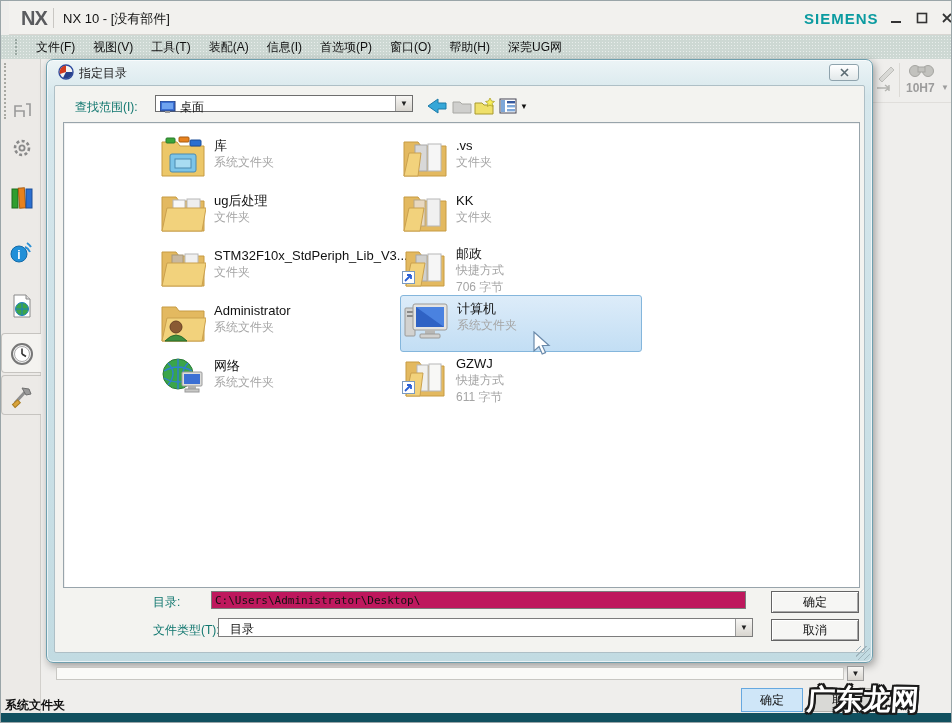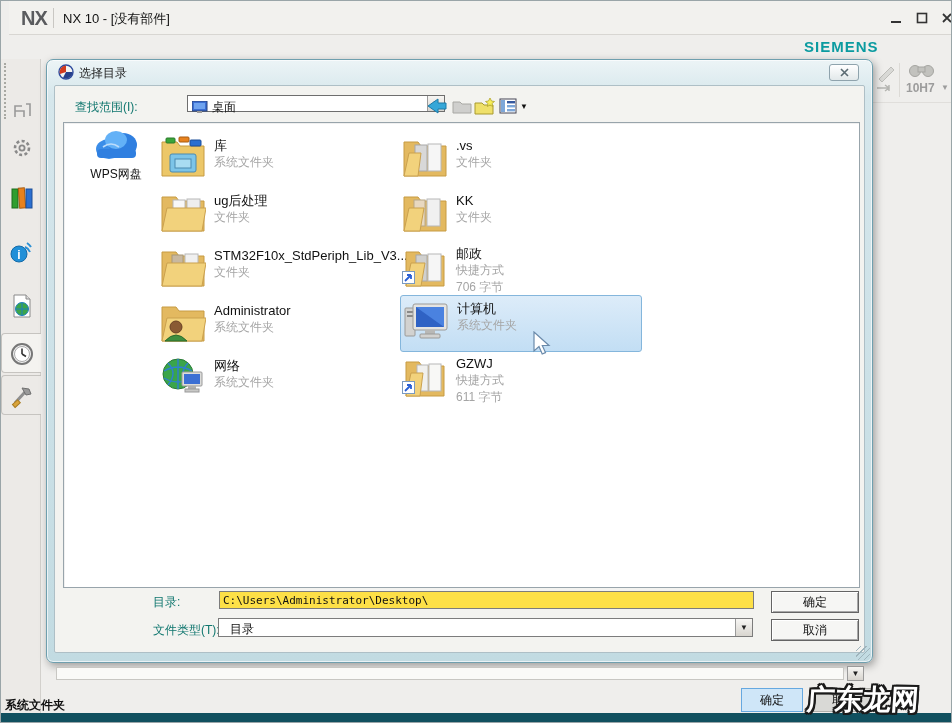--- a/index.html
+++ b/index.html
@@ -4,21 +4,21 @@
 <style>
   * { margin:0; padding:0; box-sizing:border-box; font-family:"Liberation Sans","DejaVu Sans",sans-serif; }
   html,body { width:952px; height:723px; }
   #window { position:relative; width:952px; height:723px; background:#efeeec; border:1px solid #9aa5a8; overflow:hidden; }
 
   
   .titlebar { position:absolute; left:8px; top:0; width:100%; height:34px; background:#f2f1ee; border-bottom:1px solid #d8d6d2; }
   .nx-logo { position:absolute; left:12px; top:6px; font-size:20px; font-weight:bold; color:#5a5b5e; letter-spacing:-1px; }
   .title-vsep { position:absolute; left:44px; top:7px; width:1px; height:20px; background:#c9c7c3; }
   .win-title { position:absolute; left:54px; top:9px; font-size:13px; color:#111; }
-  .brand { position:absolute; left:795px; top:9px; font-size:15px; font-weight:bold; color:#0b9ba0; letter-spacing:1px;margin-top:28px; }
+  .brand { position:absolute; left:795px; top:9px; font-size:15px; font-weight:bold; color:#0b9ba0; letter-spacing:1px; }
   .winctl { position:absolute; top:9px; width:18px; height:16px; display:flex; align-items:center; justify-content:center; cursor:default; }
   .winctl.min { left:878px; } .winctl.max { left:904px; } .winctl.close { left:929px; }
 
   
   .menubar { position:absolute; left:0; top:34px; width:100%; height:24px; background:#cdd8d3;
              background-image:radial-gradient(rgba(255,255,255,.55) 22%, transparent 23%); background-size:3px 3px;
              display:flex; align-items:center; padding-left:14px; }
   .menubar .grip { width:4px; height:16px; margin-right:8px; border-left:2px dotted #9aa8a2; }
   .menu-item { font-size:12px; color:#111; padding:3px 9px; white-space:nowrap; }
 
@@ -39,21 +39,21 @@
             background:linear-gradient(180deg,#ecf4f6 0%,#d6e7ec 6%,#c2dbe2 100%);
             border:1px solid #6f9fae; border-radius:7px;
             box-shadow:2px 3px 9px rgba(0,0,0,.35), inset 0 0 0 1px rgba(255,255,255,.65); }
   .dlg-title { position:absolute; left:32px; top:5px; font-size:12px; color:#1c1c1c; }
   .dlg-icon { position:absolute; left:11px; top:4px; }
   .dlg-close { position:absolute; right:13px; top:4px; width:30px; height:17px; background:linear-gradient(#ffffff,#e2e8ea);
                border:1px solid #8fa3ad; border-radius:3px; display:flex; align-items:center; justify-content:center; }
   .dlg-content { position:absolute; left:7px; right:7px; top:25px; bottom:9px; background:#f3f3f0; border:1px solid #aebfc6; border-radius:2px; }
 
   .lbl { font-size:12px; color:#0f766e; position:absolute; }
-  .lookin-combo { position:absolute; left:100px; top:9px; width:258px; height:17px; background:#fff; border:1px solid #6e6e6e;margin-left:32px; }
+  .lookin-combo { position:absolute; left:100px; top:9px; width:258px; height:17px; background:#fff; border:1px solid #6e6e6e; }
   .lookin-combo .ctext { position:absolute; left:24px; top:3px; font-size:12px; color:#111; }
   .combo-btn { position:absolute; right:0; top:0; width:17px; height:100%; background:linear-gradient(#f7f6f4,#d8d5cf);
                border-left:1px solid #9a9a9a; display:flex; align-items:center; justify-content:center; font-size:8px; color:#222; }
   .mini-icon { position:absolute; left:4px; top:4px; }
 
   .dtool { position:absolute; top:10px; width:22px; height:19px; display:flex; align-items:center; justify-content:center; }
   .dd-sm { position:absolute; left:465px; top:16px; font-size:8px; color:#111; }
 
   
   .filelist { position:absolute; left:8px; top:36px; width:797px; height:466px; background:#fff;
@@ -67,21 +67,21 @@
   .tile .ftype, .tile .fsize { font-size:12px; color:#a5a5a5; display:block; line-height:17px; }
   .tile.sel3 .tmeta { top:6px; }
   .col2 { left:94px; } .col3 { left:336px; }
   .r0 { top:10px; } .r1 { top:65px; } .r2 { top:120px; } .r3 { top:175px; } .r4 { top:230px; }
   .tile.selected { width:242px; height:57px; top:172px;
                    background:linear-gradient(#ddecf9,#c2def4); border:1px solid #84b6dc; border-radius:3px;padding-left:12px; }
   .shortcut-ovl { position:absolute; left:0px; bottom:0px; }
   .cursor { position:absolute; left:468px; top:208px; }
 
   
-  .dir-input { position:absolute; left:164px; top:505px; width:535px; height:18px; background:#fde047; border:1px solid #7c7c7c;
+  .dir-input { position:absolute; left:156px; top:505px; width:535px; height:18px; background:#be185d; border:1px solid #7c7c7c;
                font-family:"DejaVu Sans Mono","Liberation Mono",monospace; font-size:11px; color:#111; padding:1px 3px; }
   .type-combo { position:absolute; left:163px; top:532px; width:535px; height:19px; background:#fff; border:1px solid #7c7c7c; }
   .type-combo .ctext { position:absolute; left:11px; top:2px; font-size:12px; color:#111; }
   .classic-btn { position:absolute; left:716px; width:88px; height:22px; background:#f6f6f4; border:1px solid #646464;
                  box-shadow:inset 1px 1px 0 #ffffff, inset -1px -1px 0 #a8a8a8;
                  font-size:12px; color:#111; display:flex; align-items:center; justify-content:center; }
   .grip-rs { position:absolute; right:2px; bottom:2px; width:14px; height:14px;
              background:repeating-linear-gradient(135deg, transparent 0 3px, #9fb4bc 3px 4px); border-bottom-right-radius:6px; }
 
   
@@ -122,20 +122,32 @@
           <rect x="1.5" y="1.5" width="9" height="9" fill="none" stroke="#333" stroke-width="1.6"></rect>
         </svg>
     </span>
     <span class="winctl close">
       <svg width="12" height="12">
           <path d="M2 2 L10 10 M10 2 L2 10" stroke="#333" stroke-width="1.8"></path>
         </svg>
     </span>
   </div>
 
+  <div class="menubar">
+    <span class="grip"></span>
+    <span class="menu-item">文件(F)</span>
+    <span class="menu-item">视图(V)</span>
+    <span class="menu-item">工具(T)</span>
+    <span class="menu-item">装配(A)</span>
+    <span class="menu-item">信息(I)</span>
+    <span class="menu-item">首选项(P)</span>
+    <span class="menu-item">窗口(O)</span>
+    <span class="menu-item">帮助(H)</span>
+    <span class="menu-item">深莞UG网</span>
+  </div>
 
   <div class="sidebar">
     <span class="sb-grip"></span>
     <span class="sb-icon" style="top:38px;">
       <svg width="24" height="24">
           <path d="M5 19 V8 h7 M5 13 h9 v6 M16 6 h4 v12" fill="none" stroke="#9a9a9a" stroke-width="1.6"></path>
         </svg>
     </span>
     <span class="sb-icon" style="top:76px;">
       <svg width="24" height="24">
@@ -205,21 +217,21 @@
   </div>
 
   <div class="dialog">
     <span class="dlg-icon">
       <svg width="16" height="16">
           <circle cx="8" cy="8" r="7" fill="#f4f4f2" stroke="#2d4a9e" stroke-width="1.4"></circle>
           <path d="M8 1.5 A6.5 6.5 0 0 0 2 10 L8 8 z" fill="#d23a1e"></path>
           <path d="M14.5 8 A6.5 6.5 0 0 1 5 13.8 L8 8 z" fill="#27408b"></path>
         </svg>
     </span>
-    <span class="dlg-title">选择目录</span>
+    <span class="dlg-title">指定目录</span>
     <span class="dlg-close">
       <svg width="9" height="9">
           <path d="M1 1 L8 8 M8 1 L1 8" stroke="#5a6a72" stroke-width="1.6"></path>
         </svg>
     </span>
 
     <div class="dlg-content">
       <span class="lbl" style="left:20px; top:13px;">查找范围(I):</span>
 
       <div class="lookin-combo">
@@ -256,30 +268,20 @@
             <rect x="2" y="2" width="4" height="12" fill="#7da7d9"></rect>
             <rect x="8" y="3" width="8" height="2.4" fill="#35589e"></rect>
             <rect x="8" y="7" width="8" height="2.4" fill="#7da7d9"></rect>
             <rect x="8" y="11" width="8" height="2.4" fill="#7da7d9"></rect>
           </svg>
       </span>
       <span class="dd-sm">▼</span>
 
       <div class="filelist">
 
-        <div class="wps-item">
-          <svg width="54" height="34">
-              <ellipse cx="20" cy="22" rx="13" ry="10" fill="#3b8de8"></ellipse>
-              <ellipse cx="34" cy="18" rx="14" ry="12" fill="#2f7fe0"></ellipse>
-              <ellipse cx="27" cy="13" rx="11" ry="9" fill="#63b1f7"></ellipse>
-              <rect x="8" y="22" width="39" height="9" rx="4" fill="#2f7fe0"></rect>
-              <path d="M14 20 q8 -6 16 0" stroke="#bcdcfb" stroke-width="1.6" fill="none"></path>
-            </svg>
-          <span class="fname">WPS网盘</span>
-        </div>
 
         <div class="tile col2 r0">
           <span class="ticon">
             <svg width="46" height="44">
                 <path d="M2 8 h15 l3 4 h24 v30 H2z" fill="#ecc768" stroke="#c79b43"></path>
                 <rect x="6" y="4" width="9" height="5" rx="1" fill="#3aa53a" stroke="#2a7a2a"></rect>
                 <rect x="19" y="3" width="10" height="5" rx="1" fill="#e8821e" stroke="#a85c12"></rect>
                 <rect x="30" y="6" width="11" height="6" rx="1" fill="#2b6fd0" stroke="#1c4e98"></rect>
                 <rect x="10" y="20" width="26" height="18" rx="2" fill="#7cc4e8" stroke="#4a8ab0"></rect>
                 <rect x="15" y="25" width="16" height="9" fill="#a8dcf2" stroke="#4a8ab0"></rect>

